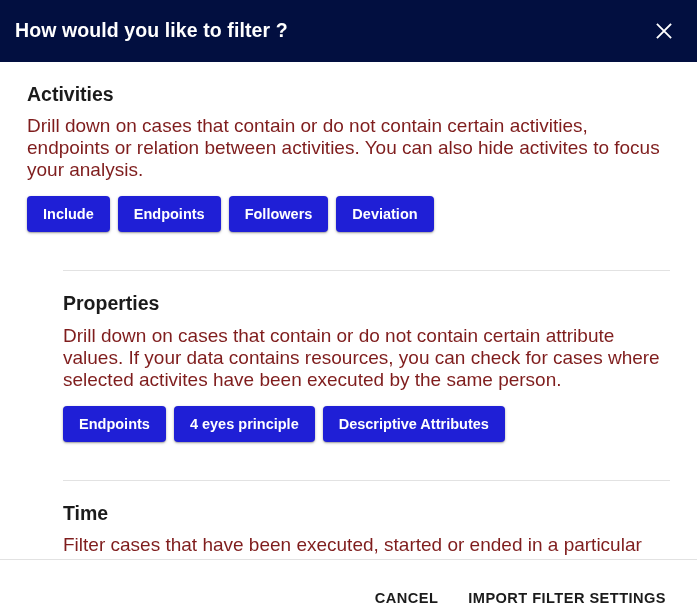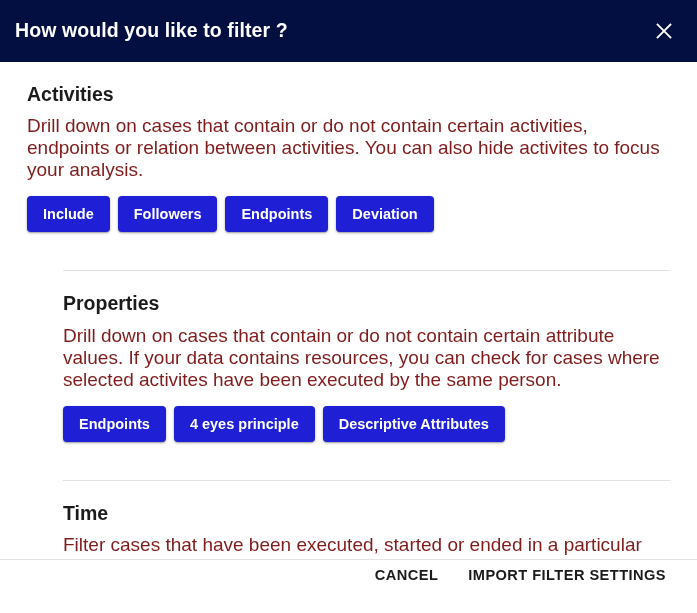--- a/index.html
+++ b/index.html
@@ -110,21 +110,21 @@
     line-height: 36px;
     display: inline-block;
   }
 
   
   .dialog-footer {
     height: 54px;
     min-height: 54px;
     border-top: 1px solid #e2e2e2;
     display: flex;
-    align-items: flex-start;
+    align-items: flex-end;
     justify-content: flex-end;
     gap: 26px;
     padding: 0 29px 0 0;
     box-sizing: border-box;
   }
   .text-button {
     background: transparent;
     border: none;
     color: #1b1b1b;
     font-family: "Liberation Sans", sans-serif;
@@ -152,22 +152,22 @@
     </button>
   </div>
 
   <div class="dialog-body">
 
     <div class="section">
       <h2 class="section-heading">Activities</h2>
       <p class="section-desc">Drill down on cases that contain or do not contain certain activities, endpoints or relation between activities. You can also hide activites to focus your analysis.</p>
       <div class="button-row">
         <button class="chip-button">Include</button>
+        <button class="chip-button">Endpoints</button>
         <button class="chip-button">Followers</button>
-        <button class="chip-button">Endpoints</button>
         <button class="chip-button">Deviation</button>
       </div>
     </div>
 
     <div class="section">
       <h2 class="section-heading">Properties</h2>
       <p class="section-desc">Drill down on cases that contain or do not contain certain attribute values. If your data contains resources, you can check for cases where selected activites have been executed by the same person.</p>
       <div class="button-row">
         <button class="chip-button">Endpoints</button>
         <button class="chip-button">4 eyes principle</button>

